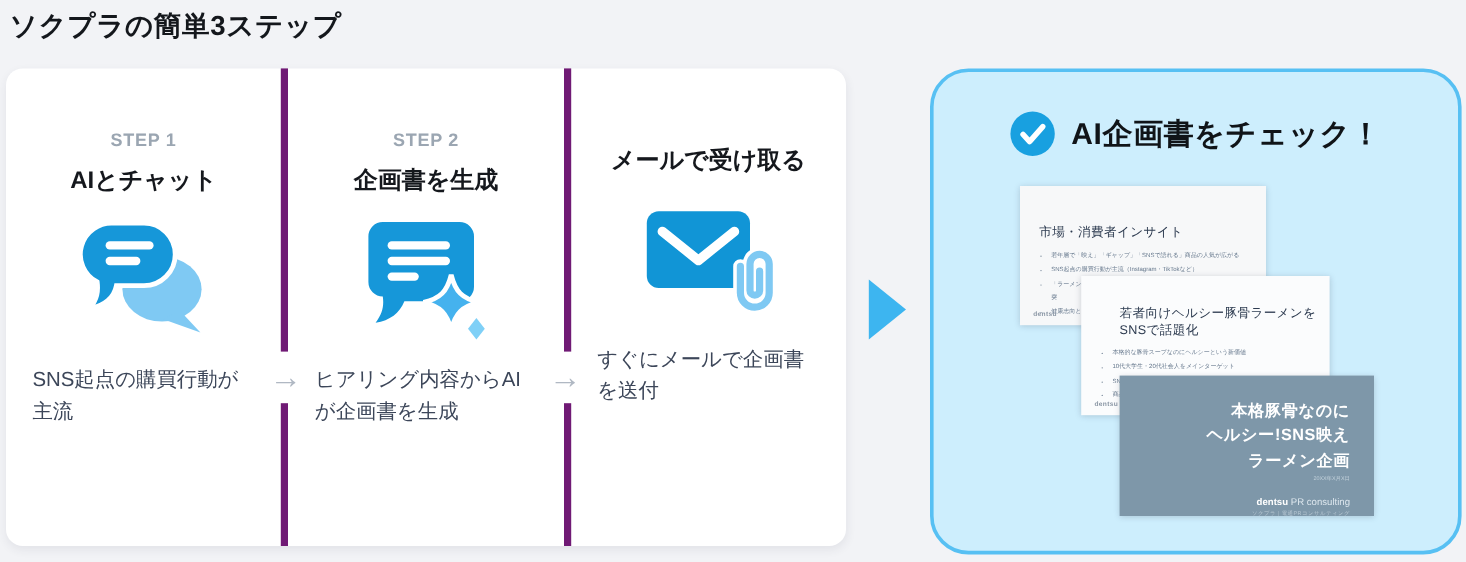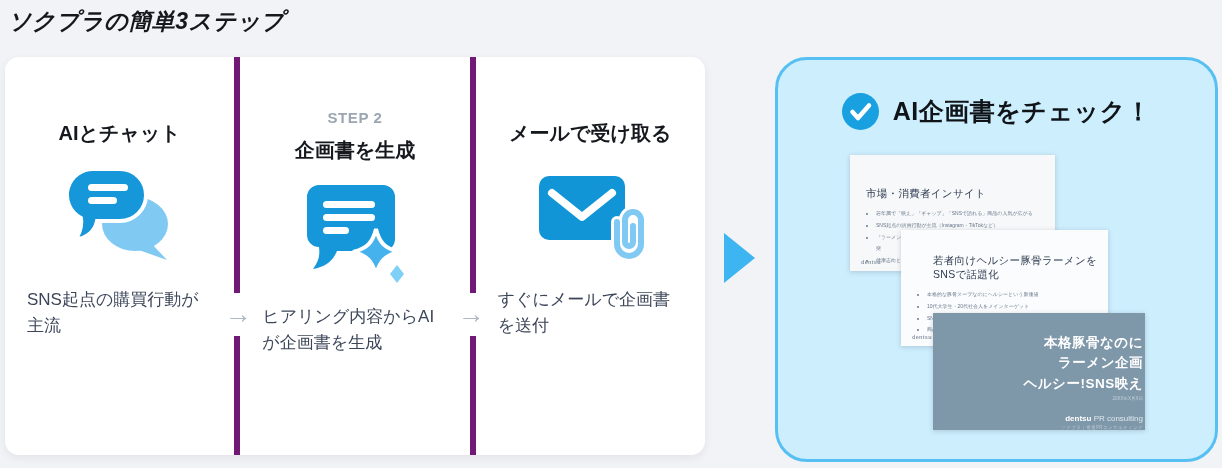--- a/index.html
+++ b/index.html
@@ -4,21 +4,21 @@
 <style>
   html,body{margin:0;padding:0;}
   body{
     width:1222px;height:468px;position:relative;overflow:hidden;
     background:#f2f3f6;
     font-family:"Liberation Sans","DejaVu Sans",sans-serif;
     -webkit-font-smoothing:antialiased;
   }
   .page-title{
     position:absolute;left:8px;top:6px;
-    font-size:23px;font-weight:bold;color:#14171c;letter-spacing:.5px;font-style:italic;
+    font-size:23px;font-weight:bold;color:#14171c;letter-spacing:.5px;
   }
   
   .steps-card{
     position:absolute;left:5px;top:57px;width:700px;height:398px;
     background:#ffffff;border-radius:14px;
     box-shadow:0 3px 8px rgba(45,55,75,.08);
     display:flex;
   }
   .step-col{flex:1;position:relative;padding-top:52px;box-sizing:border-box;}
   .step-col + .step-col{border-left:6px solid #701a75;}
@@ -48,41 +48,42 @@
   }
   .check-circle{
     width:37px;height:37px;border-radius:50%;background:#18a0e0;flex:0 0 auto;
     display:flex;align-items:center;justify-content:center;
   }
   .panel-title{font-size:25px;font-weight:bold;color:#101418;letter-spacing:.5px;}
   
   .slide{position:absolute;box-shadow:0 1px 5px rgba(50,60,80,.22);box-sizing:border-box;overflow:hidden;}
   .slide-1{left:72px;top:95px;width:205px;height:116px;background:#f7f8f9;z-index:1;}
   .slide-2{left:123px;top:170px;width:207px;height:116px;background:#fbfcfd;z-index:2;}
-  .slide-3{left:155px;top:253px;width:212px;height:117px;background:#7e97a9;z-index:3;text-align:right;padding:20px 2px 0 0;}
+  .slide-3{left:155px;top:253px;width:212px;height:117px;background:#7e97a9;z-index:3;text-align:right;padding:20px 20px 0 0;}
   .slide-title{font-weight:normal;color:#2d3b50;font-size:10.5px;letter-spacing:.3px;}
   .slide-1 .slide-title{padding:32px 12px 0 16px;}
   .slide-2 .slide-title{padding:24px 10px 0 32px;}
   .slide-bullets{margin:7px 0 0;padding:0 8px 0 26px;color:#66788d;font-size:5px;line-height:2.35;}
   .slide-bullets li{margin:0;}
   .slide-footer{position:absolute;left:11px;bottom:6px;font-size:5.5px;font-weight:bold;color:#8b97a5;letter-spacing:.3px;}
   .s3-line{color:#ffffff;font-weight:bold;font-size:13.5px;line-height:1.5;letter-spacing:.5px;}
   .s3-date{color:#c3d2dc;font-size:4.5px;margin-top:2px;}
   .s3-brand{margin-top:13px;font-size:8px;color:#dde7ee;}
   .s3-brand b{color:#ffffff;font-weight:bold;}
   .s3-brand-sub{font-size:4.5px;color:#b9c9d4;margin-top:2px;letter-spacing:.4px;}
 </style>
 </head>
 <body>
 
 <div class="page-title">ソクプラの簡単3ステップ</div>
 
 <div class="steps-card">
 
   <div class="step-col">
+    <div class="step-label">STEP 1</div>
     <div class="step-title">AIとチャット</div>
     <div class="step-icon">
       <svg width="112" height="100" viewBox="0 0 112 100" aria-hidden="true">
         <g fill="#7fc9f3">
           <ellipse cx="71" cy="58" rx="33" ry="27"></ellipse>
           <path d="M86 76 L103 94 L72 83 Z"></path>
         </g>
         <path d="M31 3 H56 A26 26 0 0 1 56 55 H33 C31 65 23 72 11 74 C17 66 18 60 17 52 A26 26 0 0 1 31 3 Z" fill="#1697d9" stroke="#ffffff" stroke-width="4"></path>
         <rect x="24" y="18" width="40" height="7" rx="3.5" fill="#ffffff"></rect>
         <rect x="24" y="31" width="29" height="7" rx="3.5" fill="#ffffff"></rect>
@@ -156,20 +157,20 @@
       <li>本格的な豚骨スープなのにヘルシーという新価値</li>
       <li>10代大学生・20代社会人をメインターゲット</li>
       <li>SNS映えも兼ね備えて拡散力最強のPR施策を展開</li>
       <li>商品特性×話題性で売れる・広がる仕組みを設計</li>
     </ul>
     <div class="slide-footer">dentsu</div>
   </div>
 
   <div class="slide slide-3">
     <div class="s3-line">本格豚骨なのに</div>
+    <div class="s3-line">ヘルシー!SNS映え</div>
     <div class="s3-line">ラーメン企画</div>
-    <div class="s3-line">ヘルシー!SNS映え</div>
     <div class="s3-date">20XX年X月X日</div>
     <div class="s3-brand"><b>dentsu</b><span> PR consulting</span></div>
     <div class="s3-brand-sub">ソクプラ｜電通PRコンサルティング</div>
   </div>
 
 </div>
 
 </body></html>

